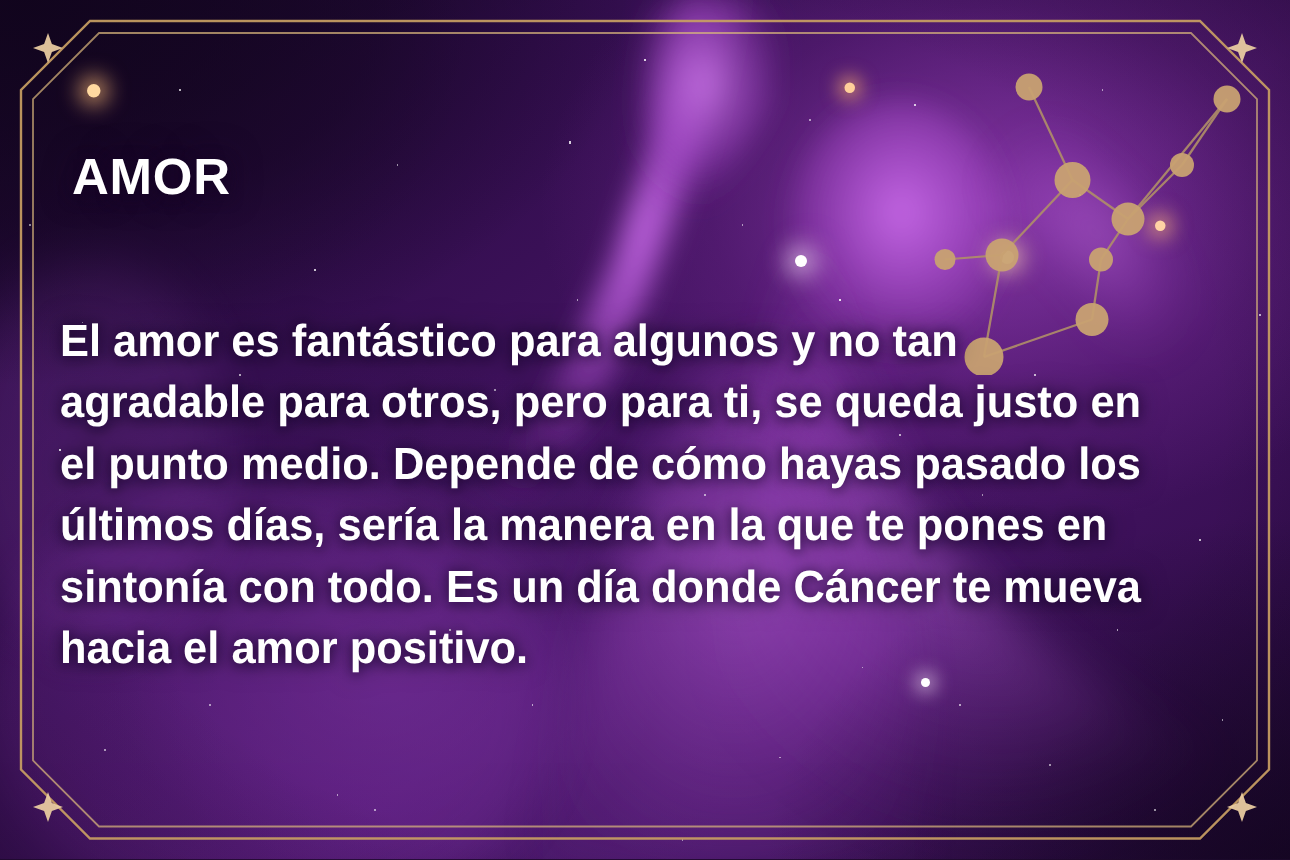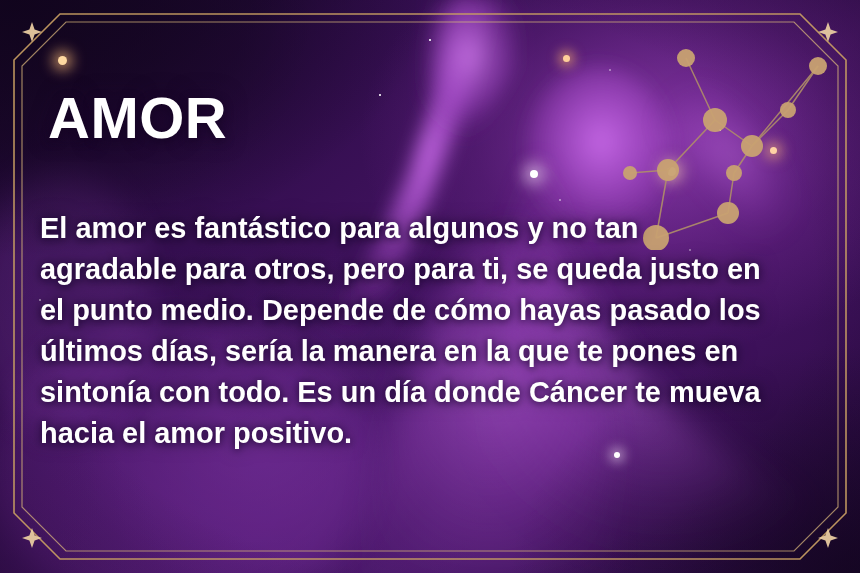--- a/index.html
+++ b/index.html
@@ -99,21 +99,21 @@
   #frame svg{width:100%;height:100%;display:block;}
 
   
   #content{position:absolute;left:0;top:0;width:860px;height:573px;}
 
   #title{
     position:absolute;left:48px;top:93px;
     margin:0;
     font-family:"Liberation Sans",sans-serif;
     font-weight:bold;
-    font-size:58px;
+    font-size:34px;
     line-height:50px;
     letter-spacing:.5px;
     color:#ffffff;
     text-shadow:0 2px 10px rgba(20,4,34,.85), 0 0 22px rgba(30,6,48,.6);
     white-space:nowrap;
   }
 
   #body-text{
     position:absolute;left:40px;top:207px;
     width:760px;

